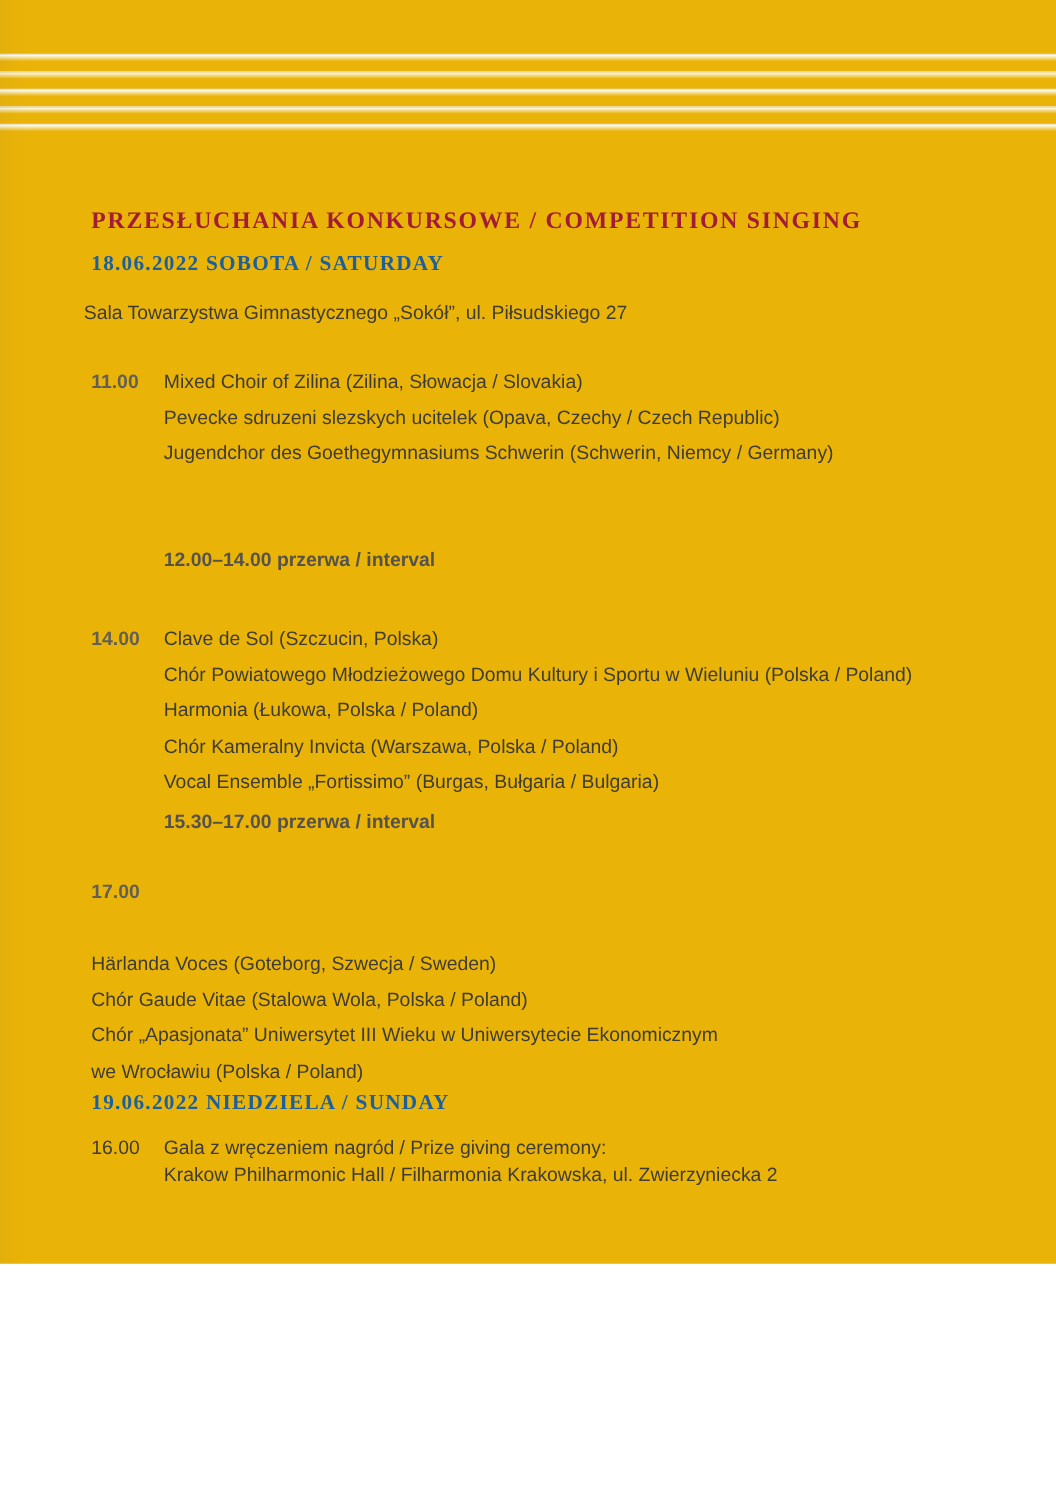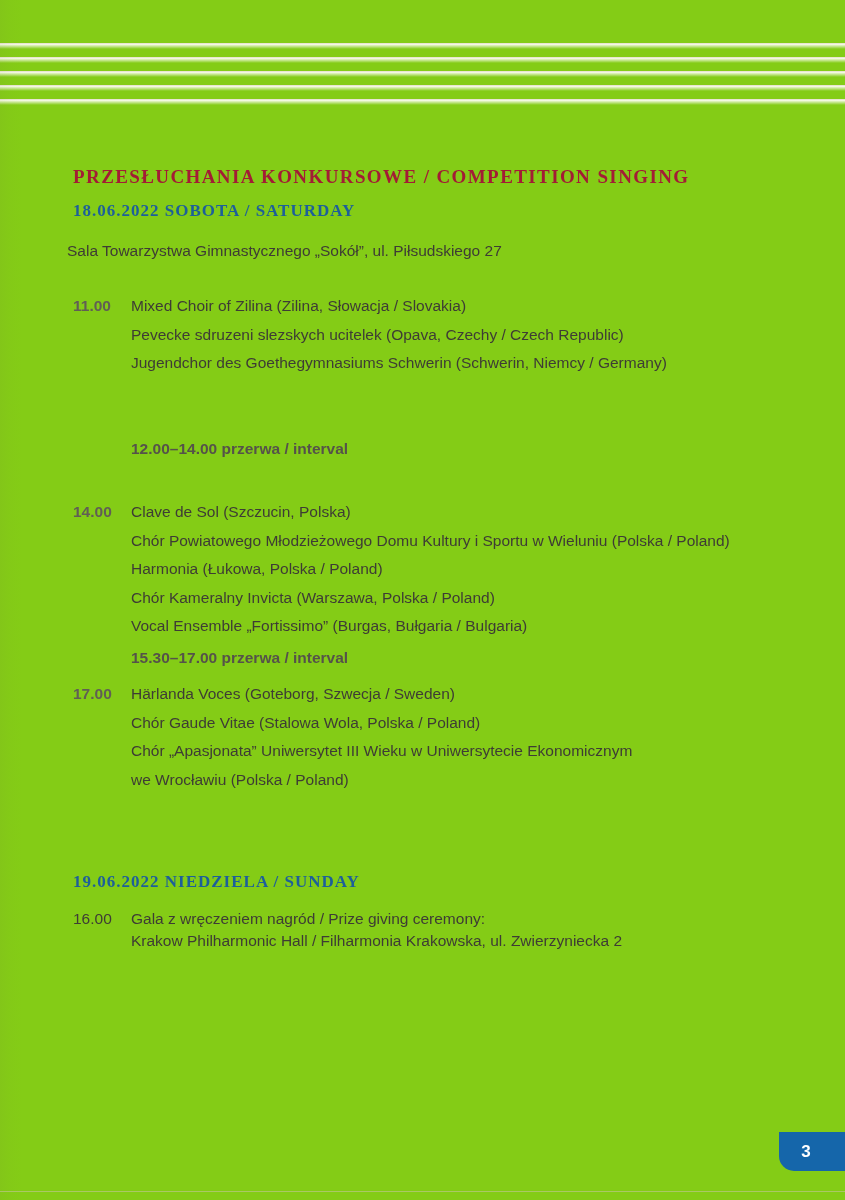--- a/index.html
+++ b/index.html
@@ -2,22 +2,22 @@
 <html><head>
 <meta charset="utf-8">
 <style>
   * { margin: 0; padding: 0; box-sizing: border-box; }
   html, body { width: 845px; height: 1200px; }
   body { font-family: "Liberation Sans", sans-serif; }
 
   .page {
     position: relative;
     width: 845px;
-    height: 1200px;
-    background: #84cc16;
+    height: 1011px;
+    background: #eab308;
     overflow: hidden;
   }
 
   
   .staff-line {
     position: absolute;
     left: 0;
     right: 0;
     height: 6px;
     border-top: 1px solid #e9e5d1;
@@ -92,21 +92,21 @@
   }
   .session .entries { flex: 1; }
   .session .entry {
     font-size: 15.5px;
     line-height: 28.5px;
     color: #3e3c35;
   }
 
   .s11 { top: 292px; }
   .s14 { top: 498px; }
-  .s17 { top: 680px; }
+  .s17 { top: 700px; flex-direction: column; }
 
   .s16 { top: 908px; }
   .s16 .time { font-weight: normal; color: #3e3c35; line-height: 21.5px; }
   .s16 .entry { line-height: 21.5px; }
 
   .interval {
     position: absolute;
     left: 131px;
     font-weight: bold;
     font-size: 15.5px;

